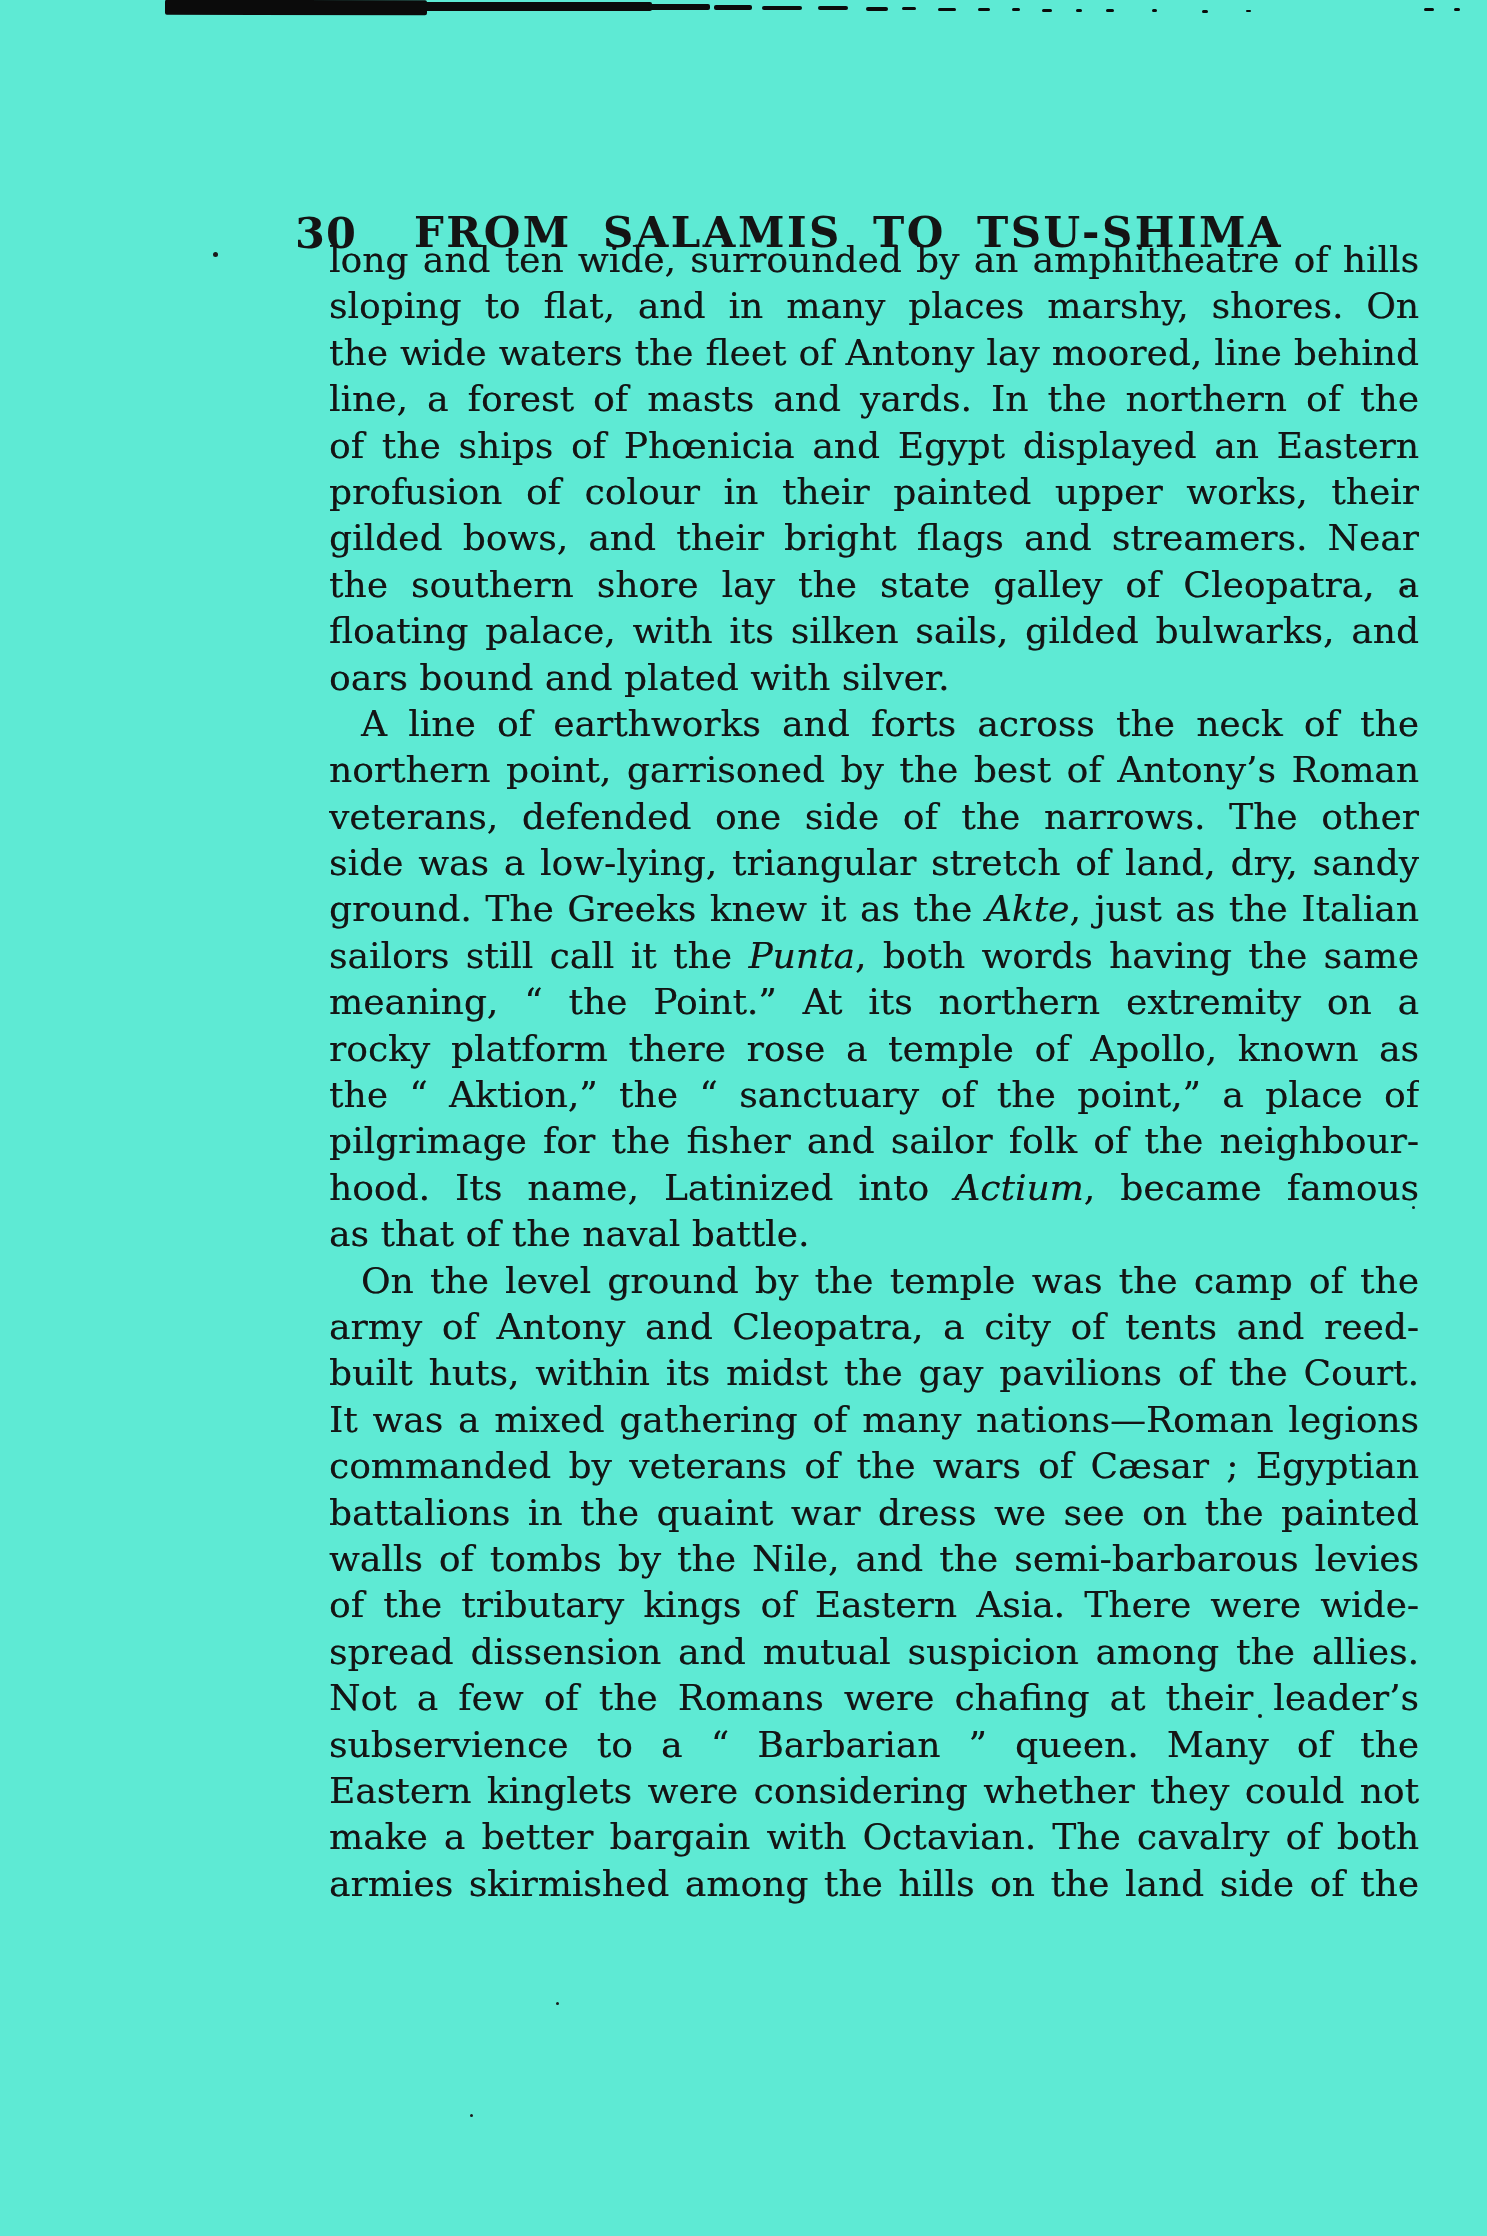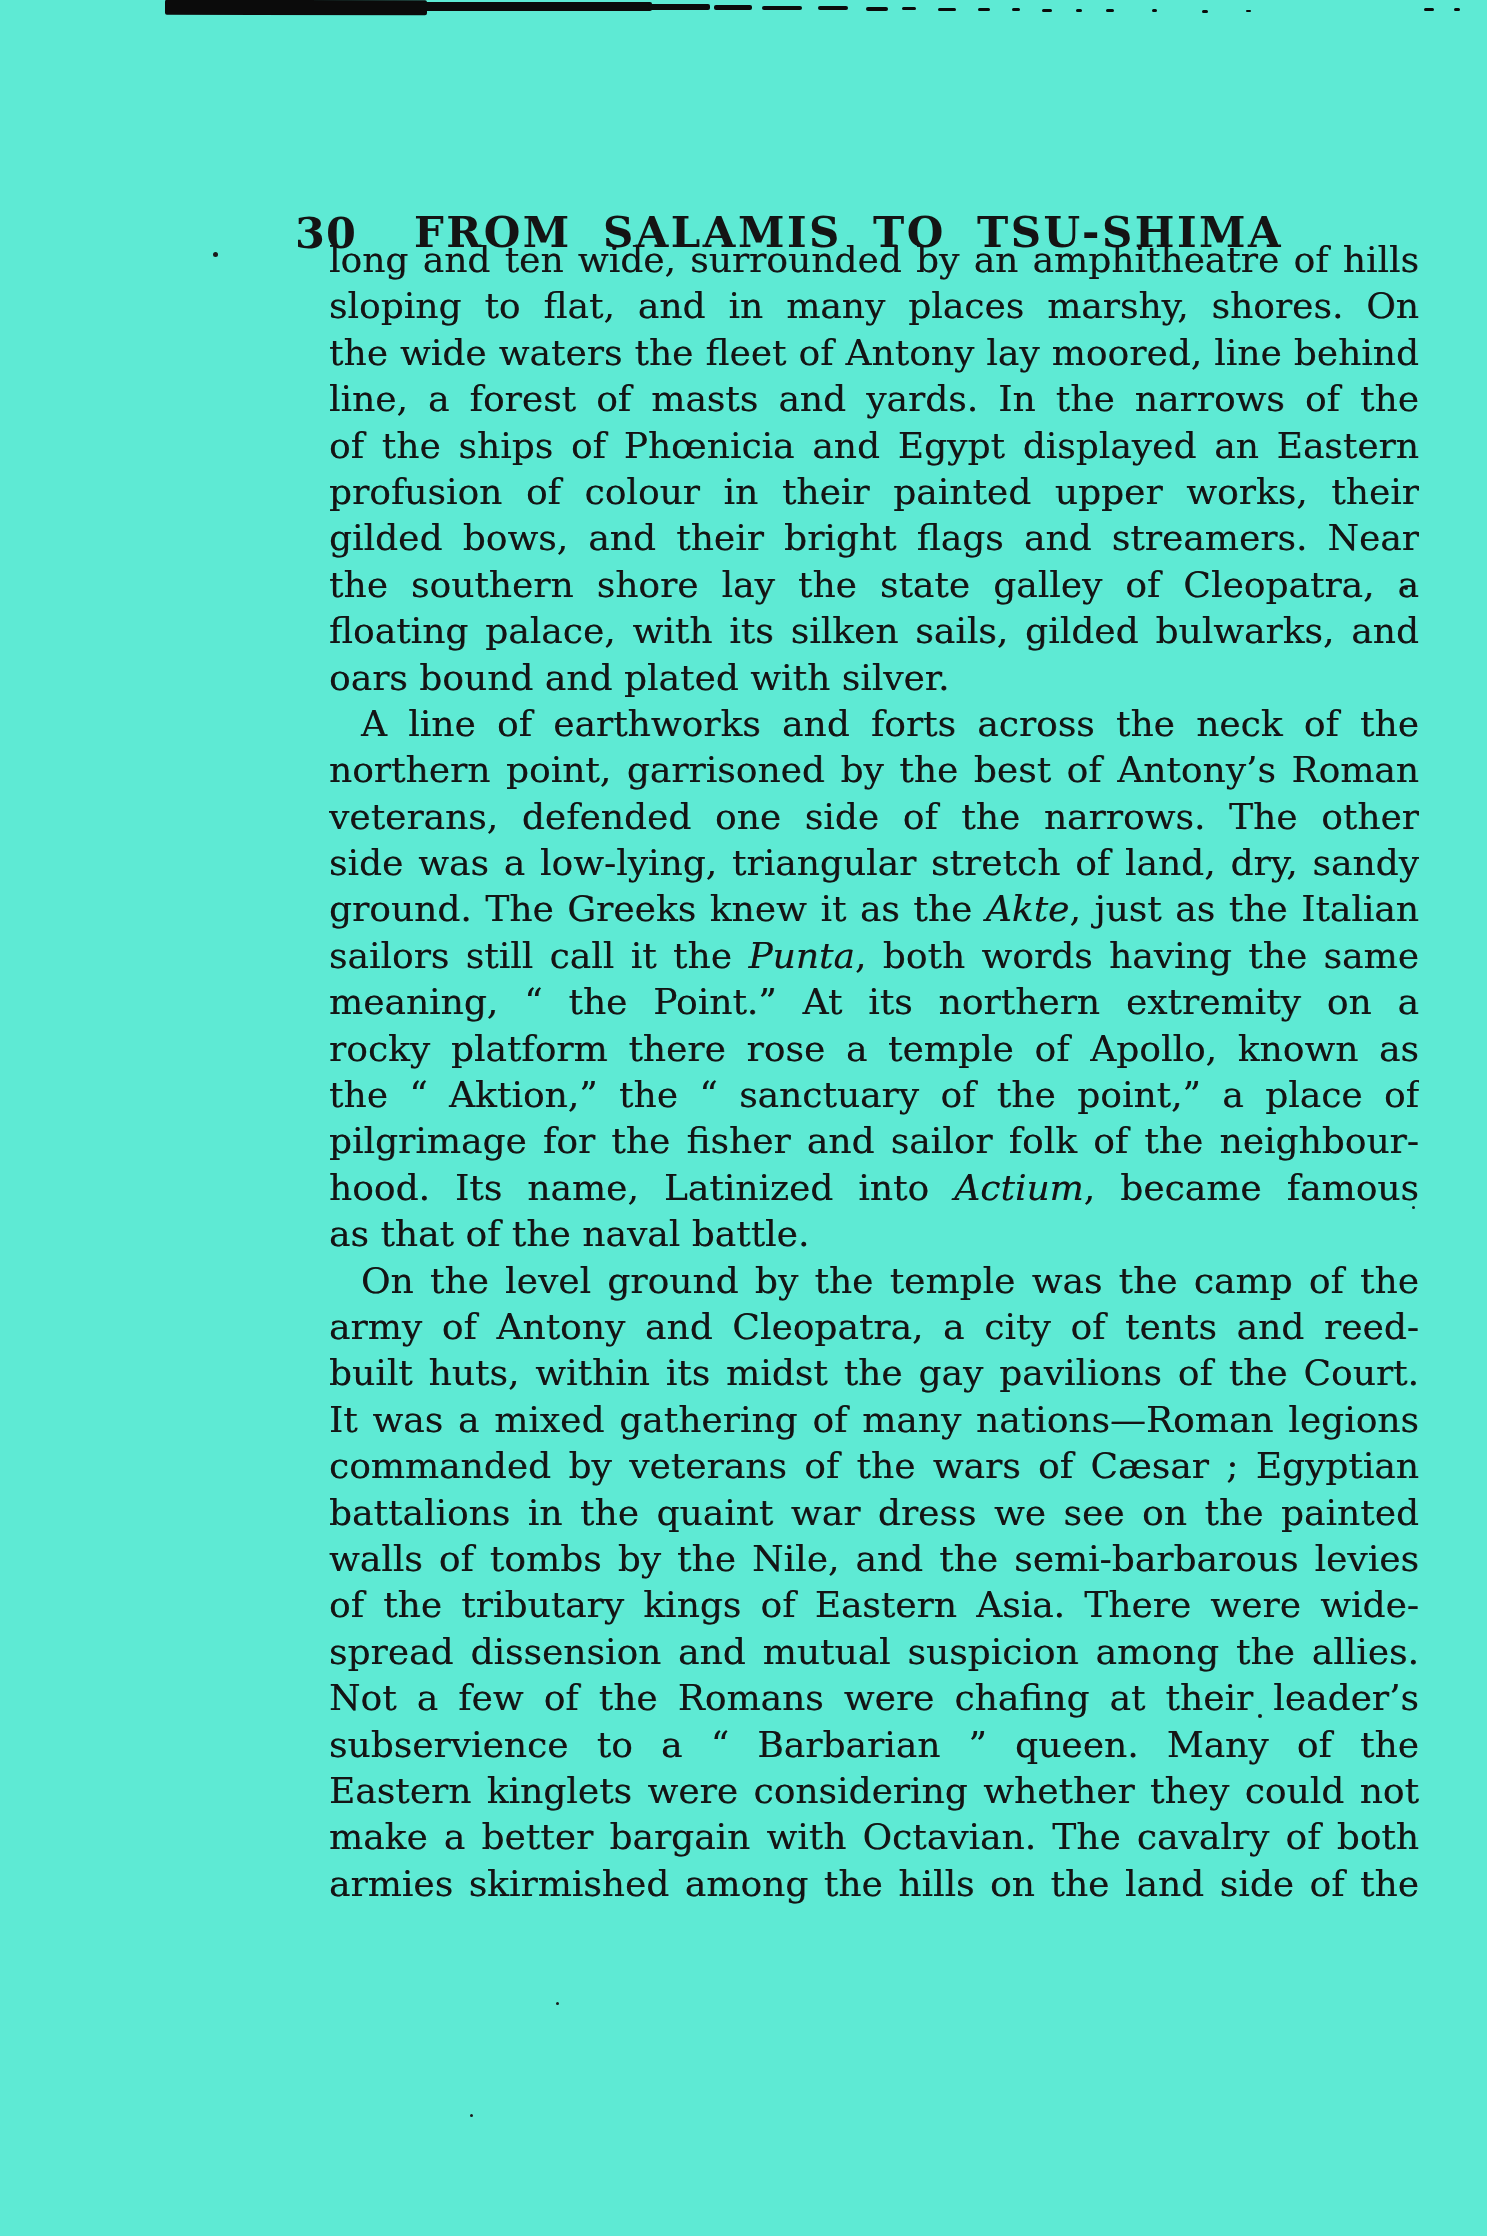--- a/index.html
+++ b/index.html
@@ -88,21 +88,21 @@
 
   <div id="hdr">
     <span id="pageno">30</span>
     <span id="runtitle">FROM SALAMIS TO TSU-SHIMA</span>
   </div>
 
   <main id="text-block">
       <div class="line just"><span>long and ten wide, surrounded by an amphitheatre of hills</span></div>
       <div class="line just"><span>sloping to flat, and in many places marshy, shores.  On</span></div>
       <div class="line just"><span>the wide waters the fleet of Antony lay moored, line behind</span></div>
-      <div class="line just"><span>line, a forest of masts and yards.  In the narrows of the</span></div>
+      <div class="line just"><span>line, a forest of masts and yards.  In the northern of the</span></div>
       <div class="line just"><span>of the ships of Phœnicia and Egypt displayed an Eastern</span></div>
       <div class="line just"><span>profusion of colour in their painted upper works, their</span></div>
       <div class="line just"><span>gilded bows, and their bright flags and streamers.  Near</span></div>
       <div class="line just"><span>the southern shore lay the state galley of Cleopatra, a</span></div>
       <div class="line just"><span>floating palace, with its silken sails, gilded bulwarks, and</span></div>
       <div class="line"><span>oars bound and plated with silver.</span></div>
       <div class="line indent just"><span>A line of earthworks and forts across the neck of the</span></div>
       <div class="line just"><span>northern point, garrisoned by the best of Antony’s Roman</span></div>
       <div class="line just"><span>veterans, defended one side of the narrows.  The other</span></div>
       <div class="line just"><span>side was a low-lying, triangular stretch of land, dry, sandy</span></div>

